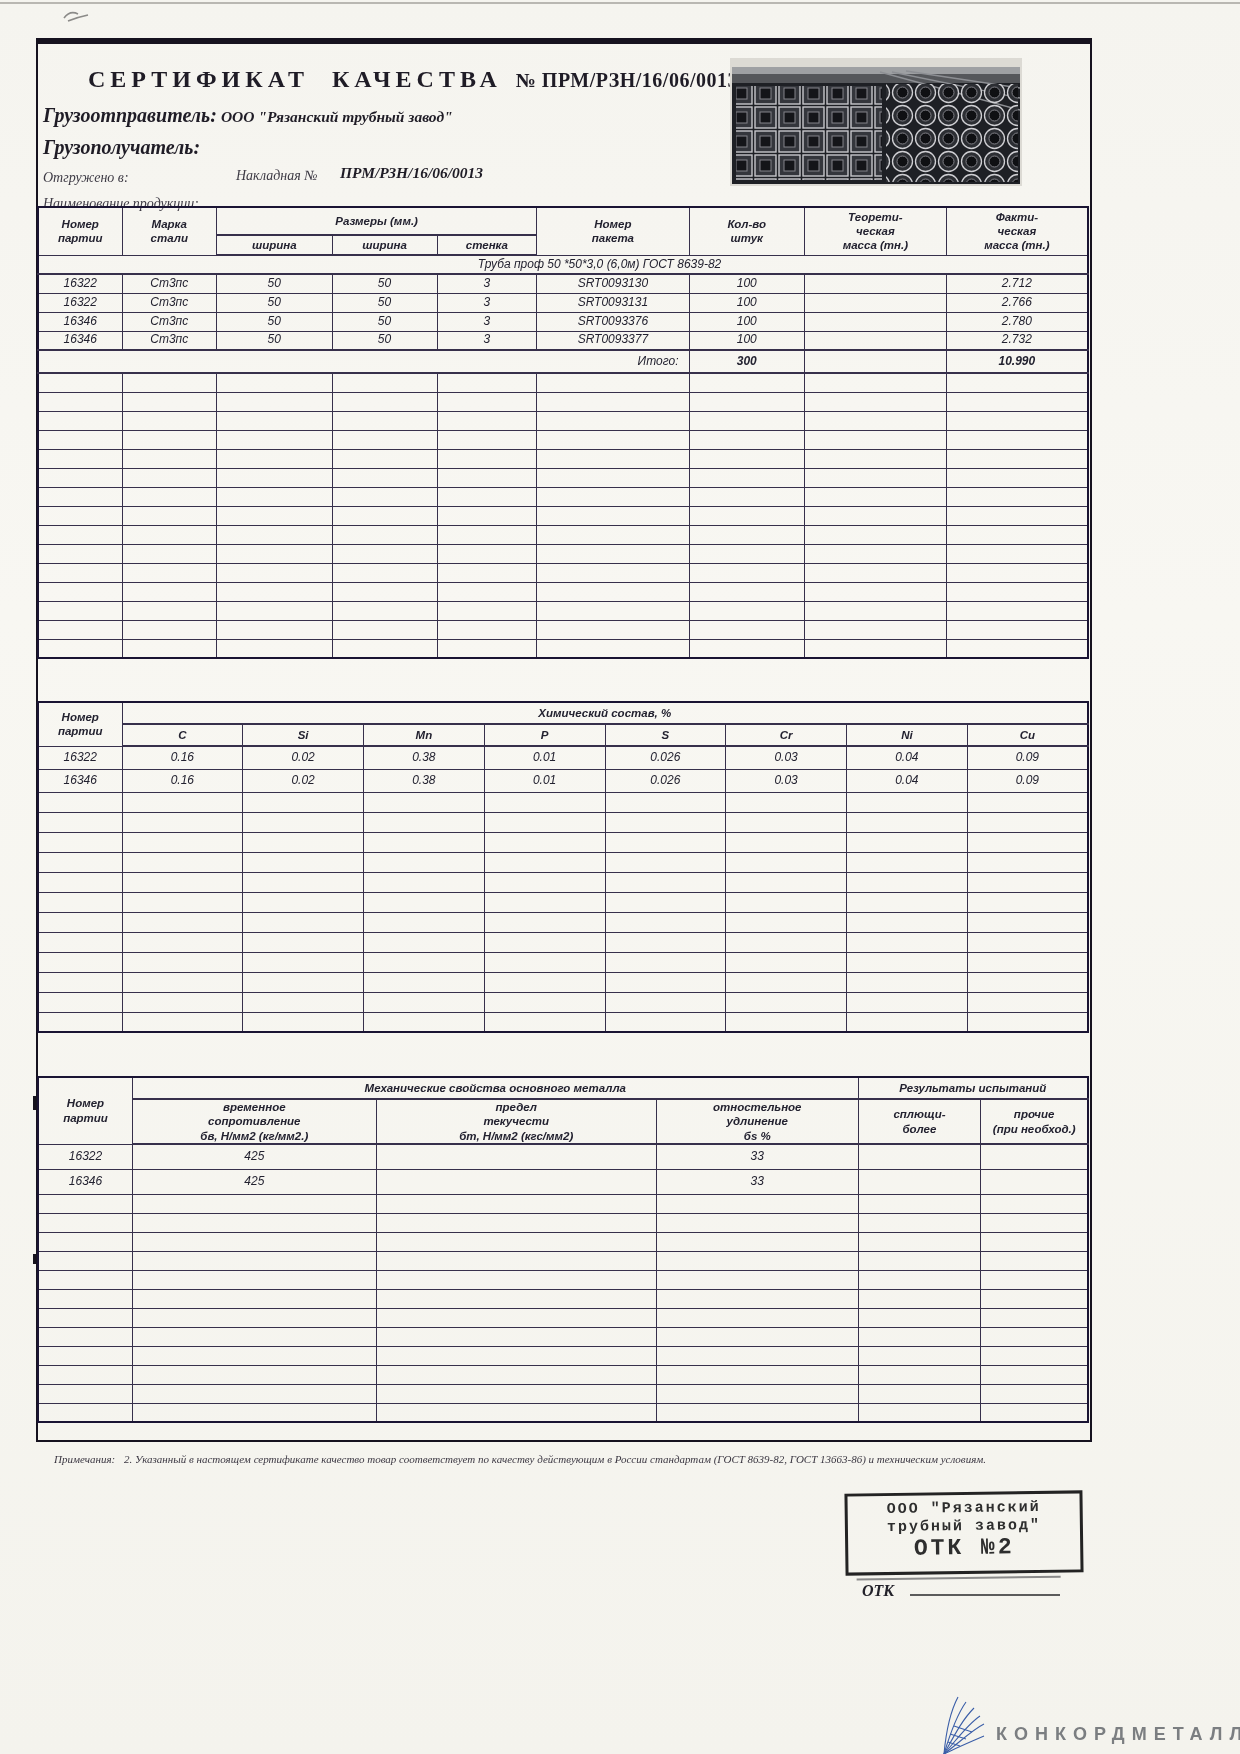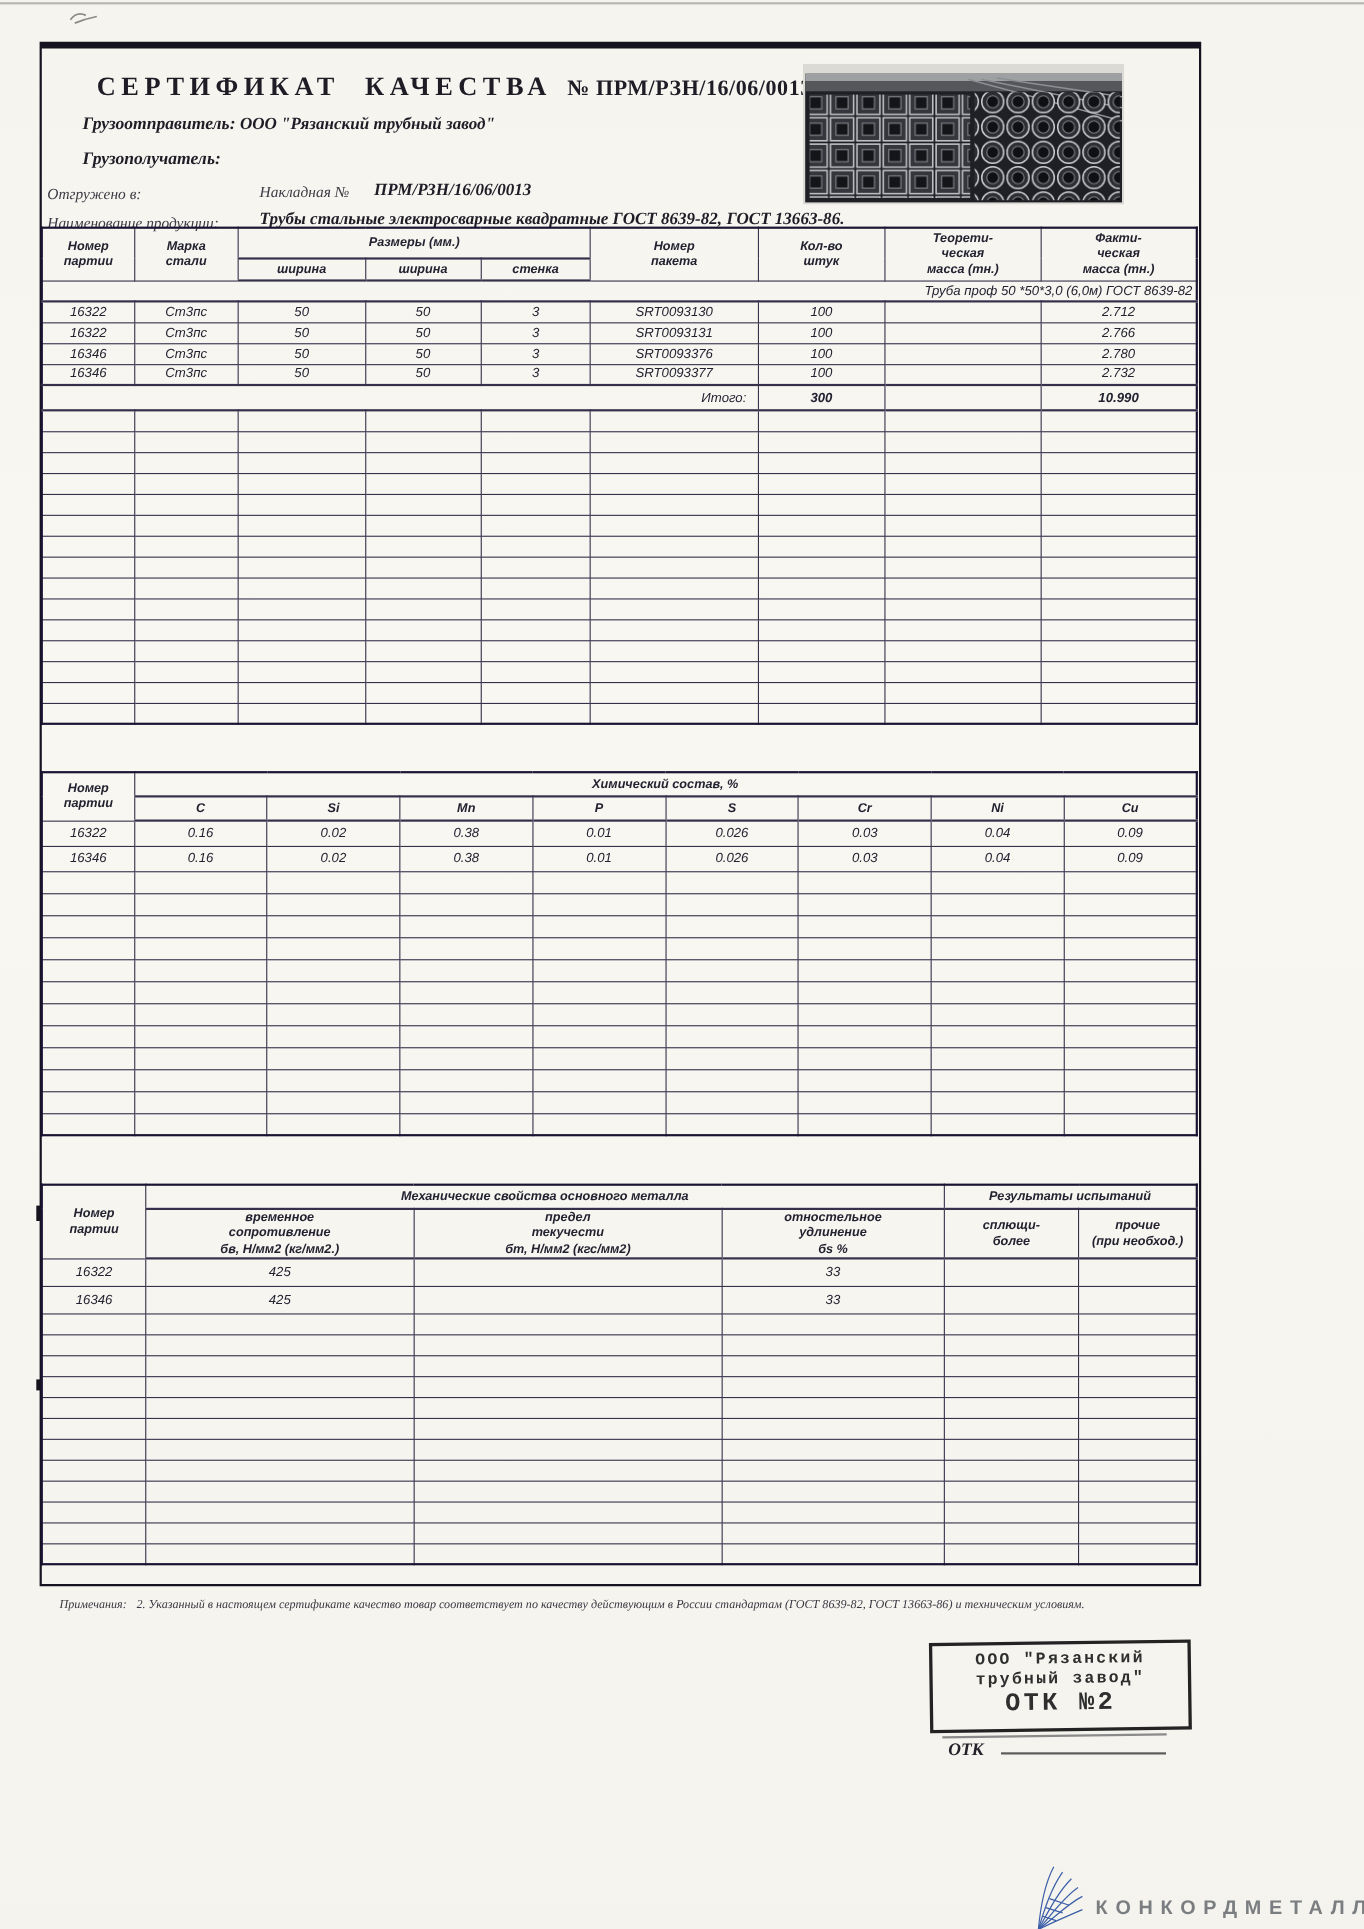--- a/index.html
+++ b/index.html
@@ -16,21 +16,21 @@
   .frame{
     position:absolute;left:36px;top:38px;width:1052px;height:1396px;
     border:2px solid #16121f;border-top-width:6px;
   }
 
   
   .title{position:absolute;left:50px;top:22px;white-space:nowrap;}
   .title .t-main{font-weight:bold;font-size:24px;letter-spacing:5px;word-spacing:12px;}
   .title .t-num{font-weight:bold;font-size:20px;letter-spacing:0.5px;margin-left:10px;}
   .fld{position:absolute;white-space:nowrap;}
-  .lbl-bold{font-style:italic;font-weight:bold;font-size:16px;margin-left:32px;}
+  .lbl-bold{font-style:italic;font-weight:bold;font-size:20px;}
   .lbl-light{font-style:italic;font-size:14px;color:#3d3a44;}
   .val-bold{font-style:italic;font-weight:bold;font-size:15.5px;}
   .pos-shipper{left:5px;top:60px;}
   .pos-consignee{left:5px;top:92px;}
   .pos-shipto{left:5px;top:124px;}
   .pos-waybill-l{left:198px;top:122px;}
   .pos-waybill-v{left:302px;top:120px;}
   .pos-prod-l{left:5px;top:150px;}
   .pos-prod-v{left:198px;top:147px;}
   .photo{position:absolute;left:692px;top:14px;width:292px;height:128px;}
@@ -43,21 +43,21 @@
   .t1{top:162px;border:2px solid #1a1433;}
   .t2{top:657px;border:2px solid #1a1433;}
   .t3{top:1032px;border:2px solid #1a1433;}
   tr.h1{height:28px;} tr.h2{height:20px;}
   .t1 tbody tr{height:19px;}
   .t2 tr.h1,.t2 tr.h2{height:22px;}
   .t2 tbody tr{height:23px;} .t2 tbody tr.er{height:20px;}
   .t3 tr.h1{height:22px;} .t3 tr.h2{height:40px;margin-left:16px;}
   .t3 tbody tr{height:25px;} .t3 tbody tr.er{height:19px;}
   .t1 tbody tr.er{height:19px;}
-  .group-cell{text-align:right;padding-left:76px;border-bottom-width:2px;}
+  .group-cell{text-align:center;padding-left:76px;border-bottom-width:2px;}
   .hthick td{border-bottom-width:2px;}
   tr.total td{border-top-width:2px;border-bottom-width:2px;height:21px;}
   .total-label{text-align:right;padding-right:10px;}
   .bold-val{font-weight:bold;}
   .hdr-span{border-bottom-width:2px;}
 
   
   .notes{position:absolute;left:54px;top:1452px;width:1180px;display:flex;
          font:italic 11px/15.5px "Liberation Serif",serif;color:#3b3742;overflow:hidden;}
   .notes-label{width:70px;flex:0 0 70px;}
@@ -133,23 +133,20 @@
       <span class="lbl-light">Отгружено в:</span>
     </div>
     <div class="fld pos-waybill-l">
       <span class="lbl-light">Накладная №</span>
     </div>
     <div class="fld pos-waybill-v">
       <span class="val-bold">ПРМ/РЗН/16/06/0013</span>
     </div>
     <div class="fld pos-prod-l">
       <span class="lbl-light">Наименование продукции:</span>
-    </div>
-    <div class="fld pos-prod-v">
-      <span class="val-bold">Трубы стальные электросварные квадратные ГОСТ 8639-82, ГОСТ 13663-86.</span>
     </div>
 
     <table class="t1">
       <colgroup>
         <col style="width:8%">
           <col style="width:9%">
           <col style="width:11%">
           <col style="width:10%">
         <col style="width:9.5%">
           <col style="width:14.5%">

